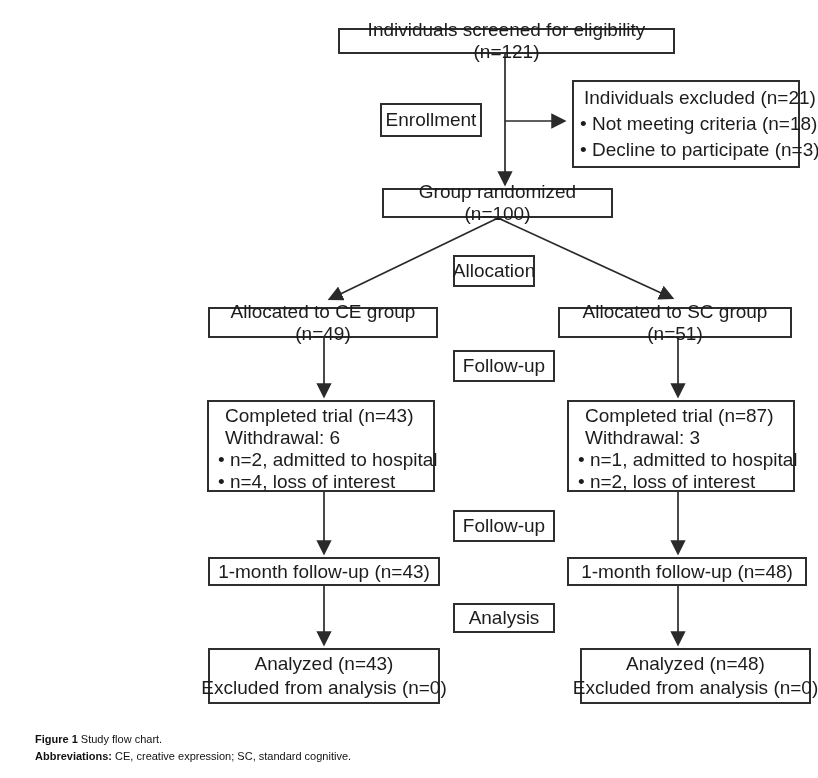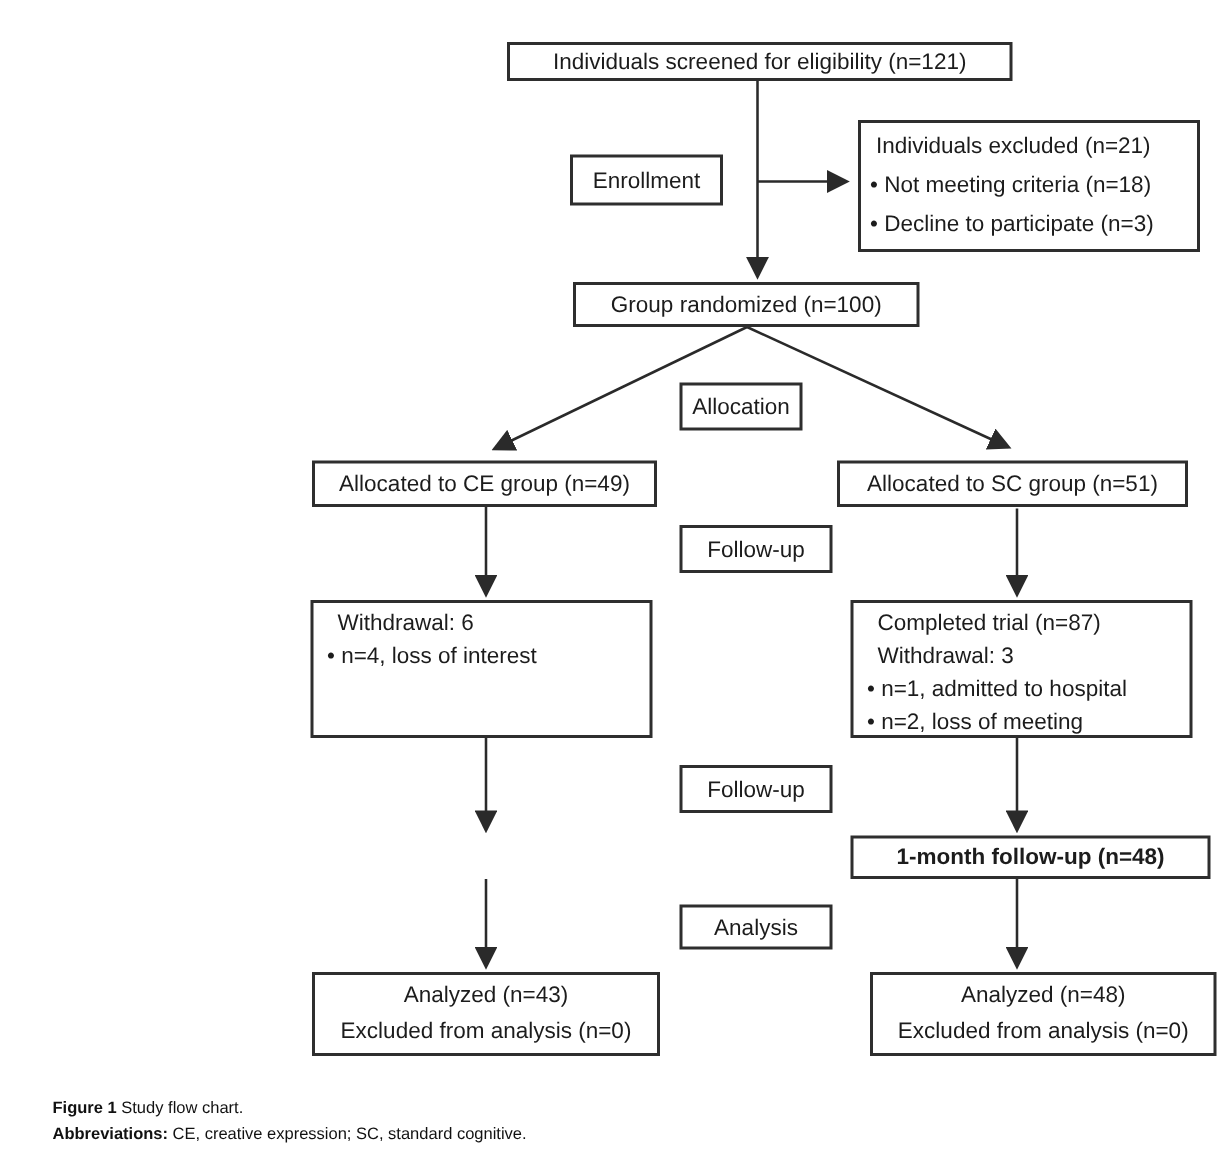--- a/index.html
+++ b/index.html
@@ -14,21 +14,21 @@
     background: #ffffff;
     font-family: "Liberation Sans", "DejaVu Sans", sans-serif;
     color: #1c1c1c;
     overflow: hidden;
   }
   .fbox {
     position: absolute;
     box-sizing: border-box;
     border: 2px solid #2e2e2e;
     background: #ffffff;
-    font-size: 15px;
+    font-size: 19px;
     color: #1c1c1c;
   }
   .fbox.center {
     display: flex;
     align-items: center;
     justify-content: center;
     text-align: center;
   }
   .fbox.lines {
     padding: 3px 4px 0 16px;
@@ -127,37 +127,42 @@
 
   <div class="fbox center" style="left:558px; top:307px; width:234px; height:31px;">
     <span>Allocated to SC group (n=51)</span>
   </div>
 
   <div class="fbox center" style="left:453px; top:350px; width:102px; height:32px;">
     <span>Follow-up</span>
   </div>
 
   <div class="fbox lines" style="left:207px; top:400px; width:228px; height:92px;">
+    <span class="line">Completed trial (n=43)</span>
     <span class="line">Withdrawal: 6</span>
+    <span class="line bullet">• n=2, admitted to hospital</span>
     <span class="line bullet">• n=4, loss of interest</span>
   </div>
 
   <div class="fbox lines" style="left:567px; top:400px; width:228px; height:92px;">
     <span class="line">Completed trial (n=87)</span>
     <span class="line">Withdrawal: 3</span>
     <span class="line bullet">• n=1, admitted to hospital</span>
-    <span class="line bullet">• n=2, loss of meeting</span>
+    <span class="line bullet">• n=2, loss of interest</span>
   </div>
 
   <div class="fbox center" style="left:453px; top:510px; width:102px; height:32px;">
     <span>Follow-up</span>
   </div>
 
+  <div class="fbox center" style="left:208px; top:557px; width:232px; height:29px;">
+    <span>1-month follow-up  (n=43)</span>
+  </div>
 
-  <div class="fbox center" style="left:567px; top:557px; width:240px; height:29px;font-weight:bold;">
+  <div class="fbox center" style="left:567px; top:557px; width:240px; height:29px;">
     <span>1-month follow-up (n=48)</span>
   </div>
 
   <div class="fbox center" style="left:453px; top:603px; width:102px; height:30px;">
     <span>Analysis</span>
   </div>
 
   <div class="fbox center2" style="left:208px; top:648px; width:232px; height:56px;">
     <span class="line">Analyzed (n=43)</span>
     <span class="line">Excluded from analysis (n=0)</span>

